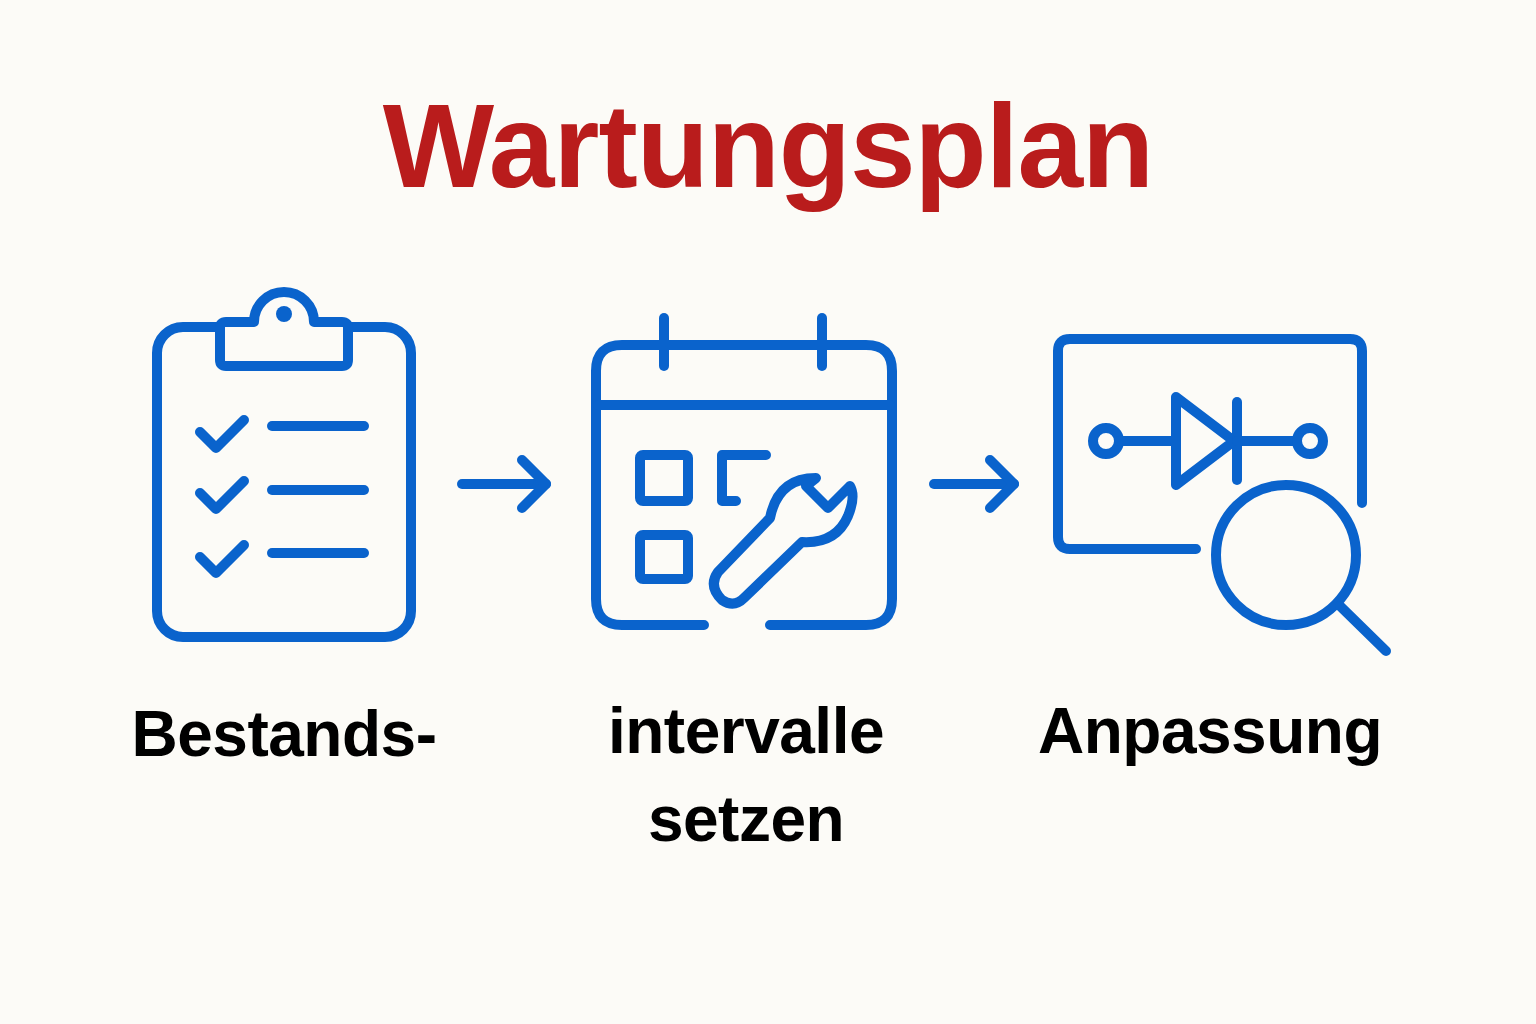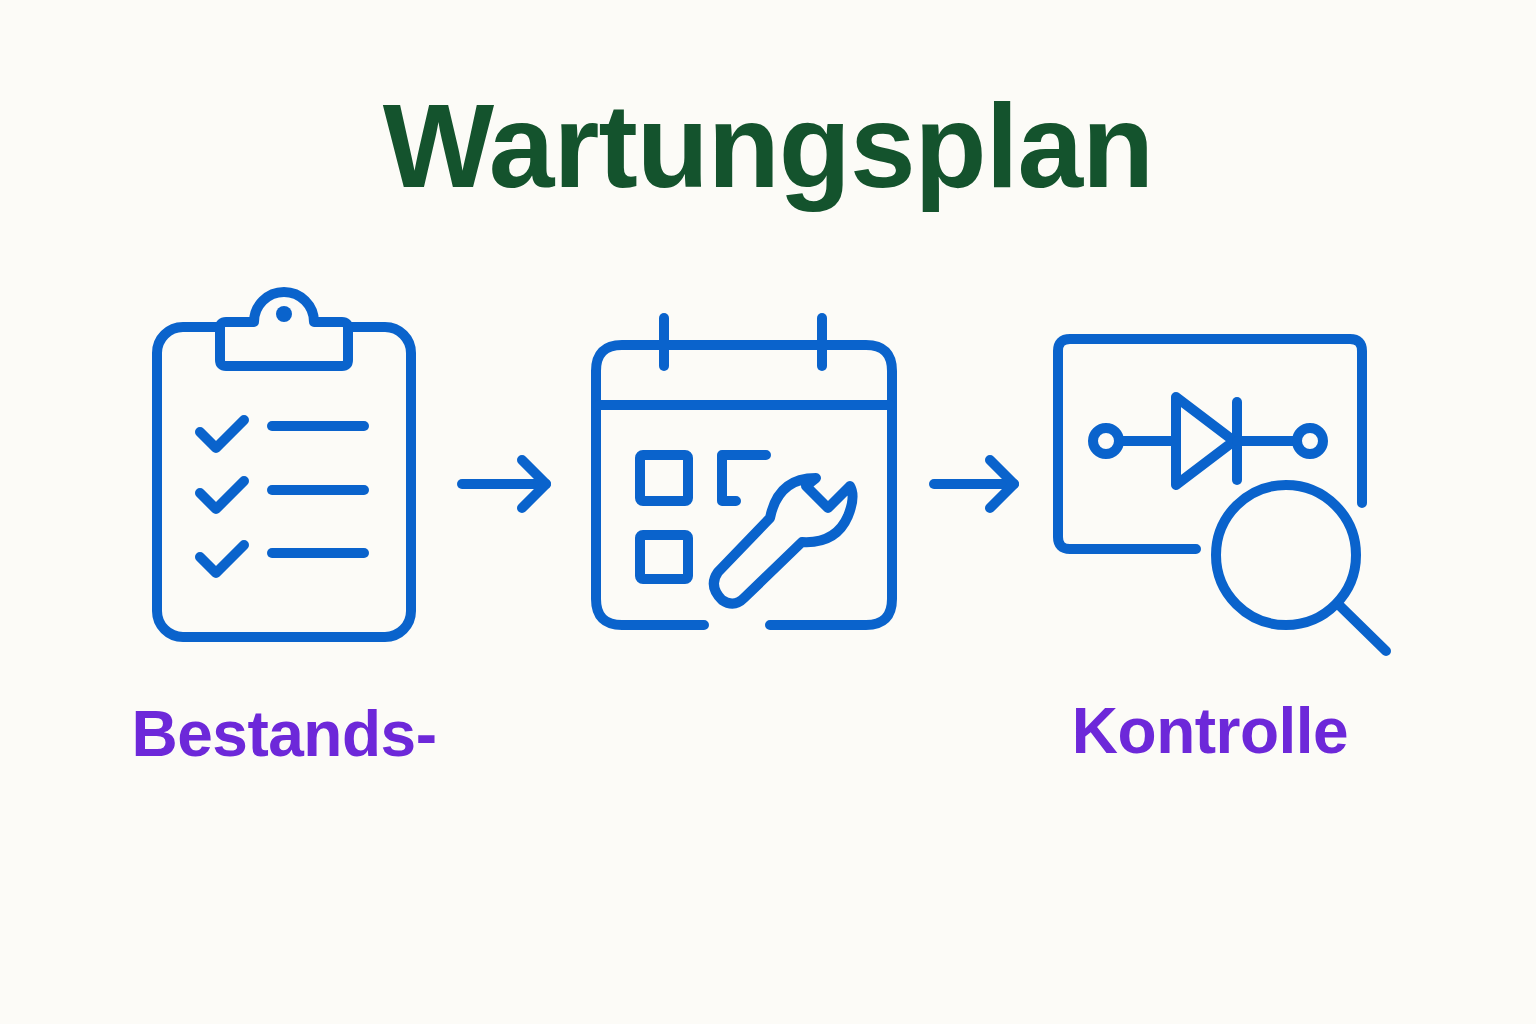--- a/index.html
+++ b/index.html
@@ -5,25 +5,25 @@
   html, body { margin:0; padding:0; }
   body {
     width:1536px; height:1024px; overflow:hidden;
     background:#fcfbf7;
     font-family:"Liberation Sans", sans-serif;
     position:relative;
   }
   .title {
     position:absolute; left:0; top:82px; width:1536px; text-align:center;
     font-weight:bold; font-size:118px; letter-spacing:-1px;
-    color:#14532d; line-height:1.1;
+    color:#b91c1c; line-height:1.1;
   }
   svg.art { position:absolute; left:0; top:0; }
   .label {
-    position:absolute; text-align:center; color:#6d28d9; font-weight:bold;
+    position:absolute; text-align:center; color:#000000; font-weight:bold;
     font-size:64px; line-height:88px; letter-spacing:-0.5px;
   }
   .label span { display:block; }
 </style>
 </head>
 <body>
 
 <div class="title">Wartungsplan</div>
 
 <svg class="art" width="1536" height="1024" viewBox="0 0 1536 1024" fill="none" stroke="#0a63cc" stroke-width="10" stroke-linecap="round" stroke-linejoin="round">
@@ -72,17 +72,19 @@
     <circle cx="1286" cy="555" r="70"></circle>
     <line x1="1340" y1="606" x2="1386" y2="651"></line>
   </g>
 </svg>
 
 <div class="label" style="left:84px; top:690px; width:400px;">
   <span>Bestands-</span>
 </div>
 
 <div class="label" style="left:546px; top:687px; width:400px;">
+  <span>intervalle</span>
+  <span>setzen</span>
 </div>
 
 <div class="label" style="left:980px; top:687px; width:460px;">
-  <span>Kontrolle</span>
+  <span>Anpassung</span>
 </div>
 
 </body></html>

